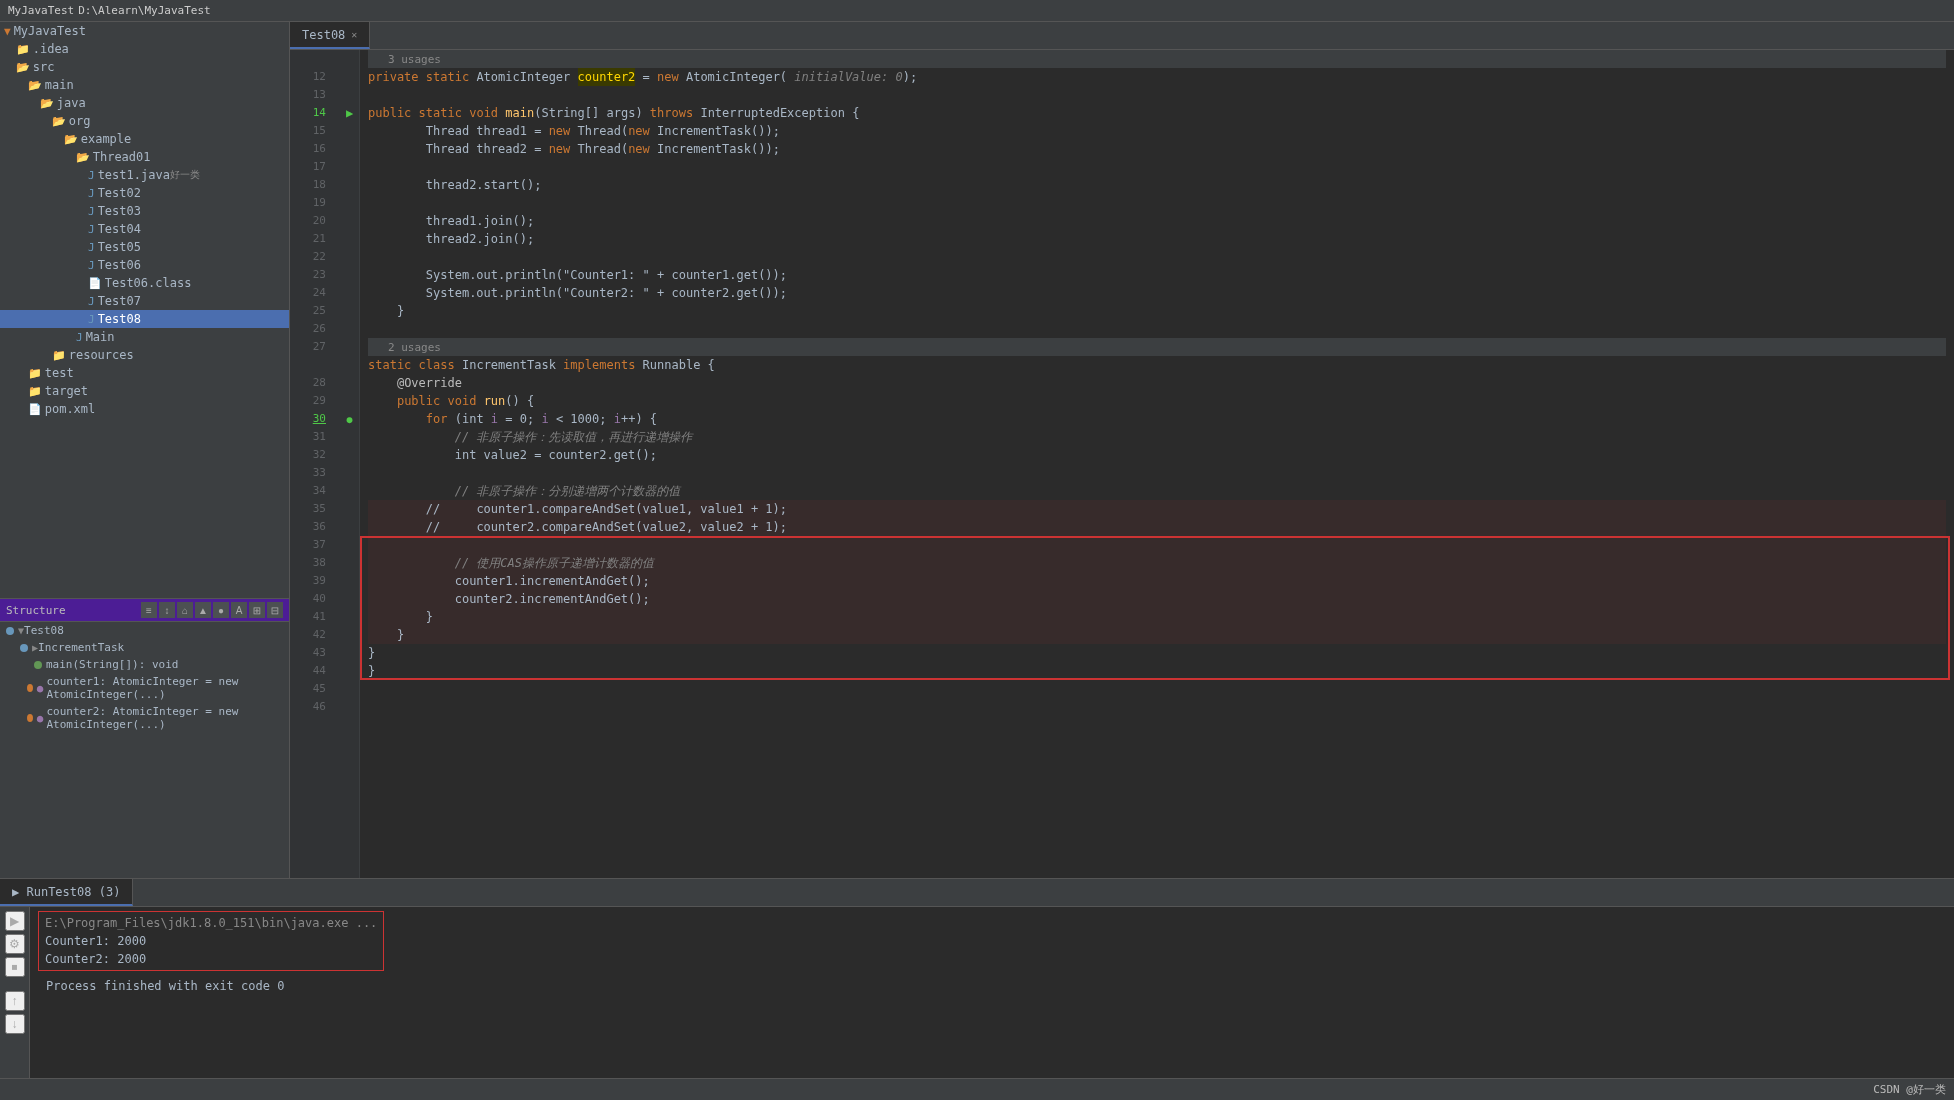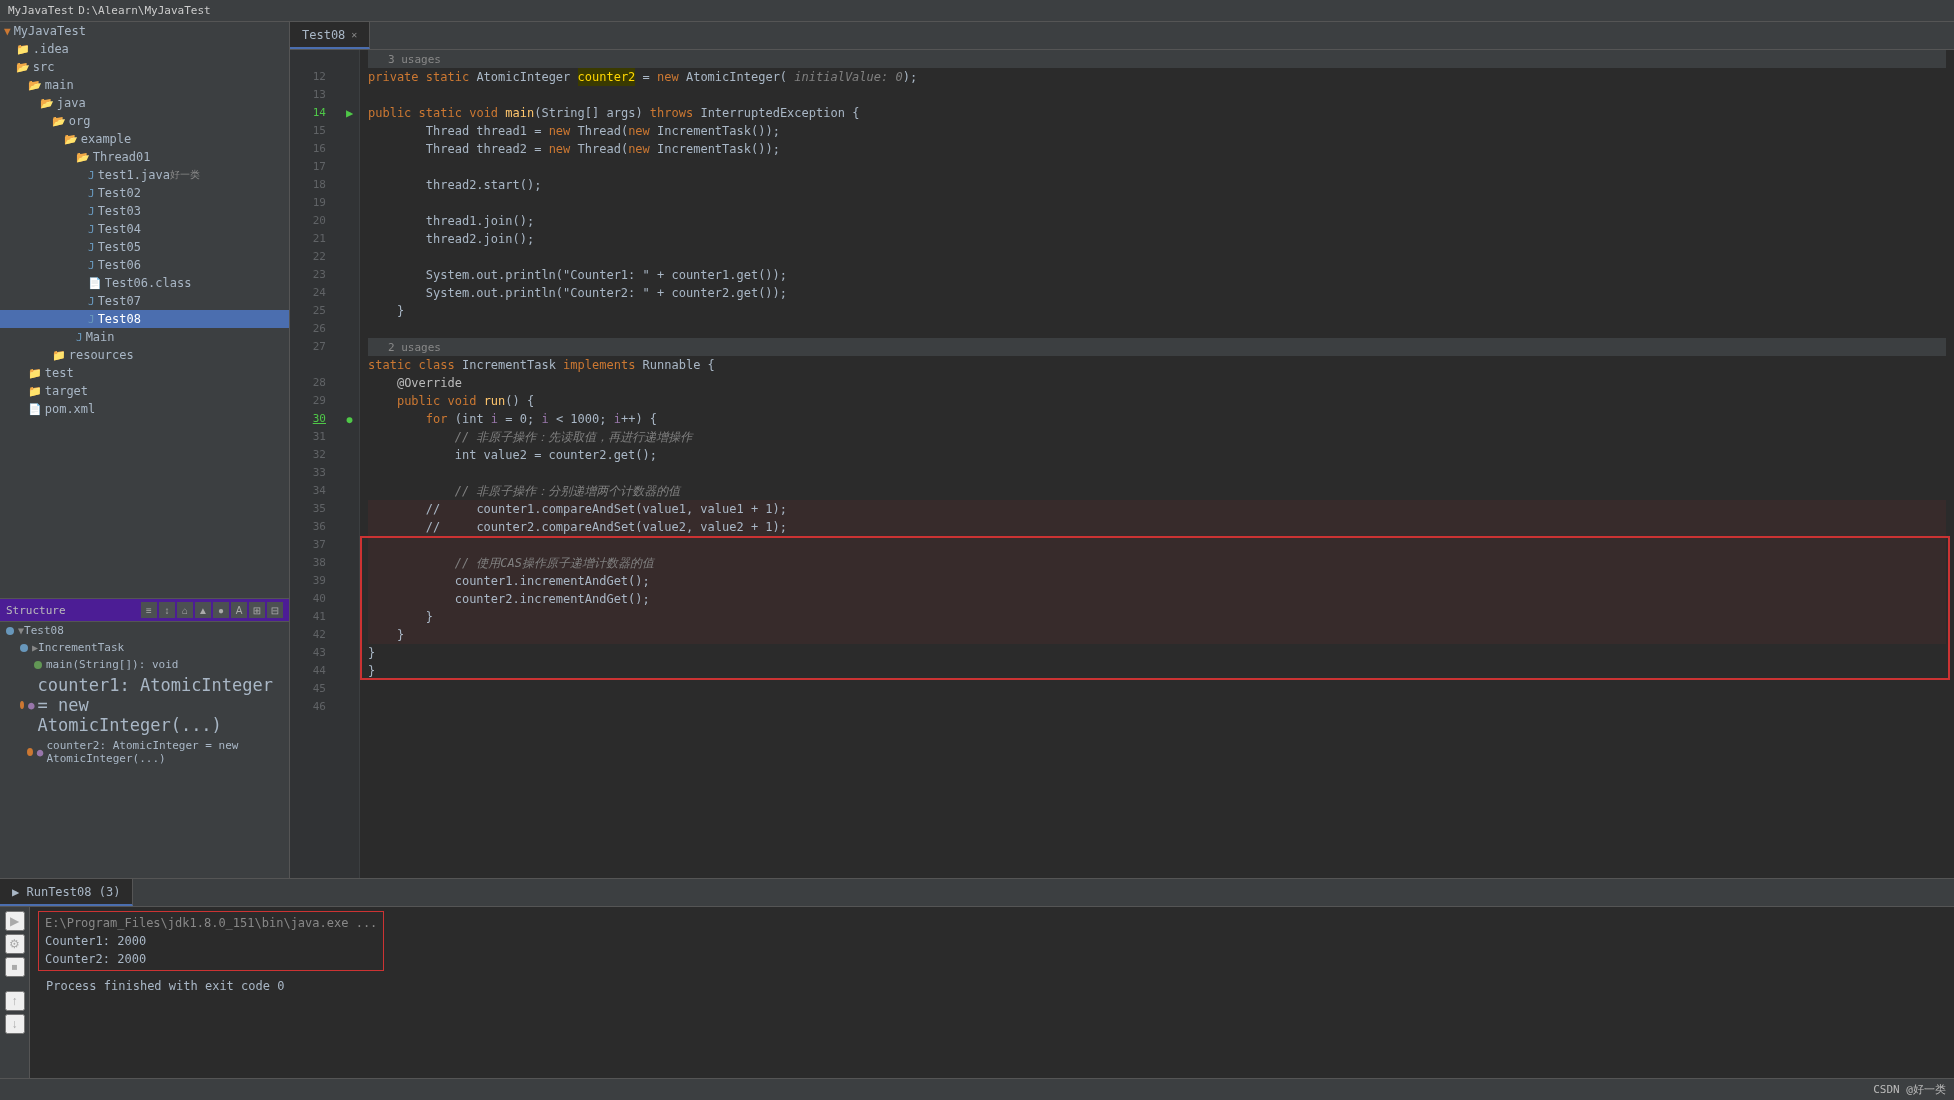--- a/index.html
+++ b/index.html
@@ -228,21 +228,21 @@
           </div>
           <div class="struct-item">
             <span style="width: 28px; display: inline-block;"></span>
             <span class="struct-dot dot-green"></span>
             <span style="font-size: 11px;">main(String[]): void</span>
           </div>
           <div class="struct-item">
             <span style="width: 28px; display: inline-block;"></span>
             <span class="struct-dot dot-orange"></span>
             <span style="margin-right: 3px; color: rgb(152, 118, 170);">● </span>
-            <span style="font-size: 17px;">counter1: AtomicInteger = new AtomicInteger(...)</span>
+            <span style="font-size: 11px;">counter1: AtomicInteger = new AtomicInteger(...)</span>
           </div>
           <div class="struct-item">
             <span style="width: 28px; display: inline-block;"></span>
             <span class="struct-dot dot-orange"></span>
             <span style="margin-right: 3px; color: rgb(152, 118, 170);">● </span>
             <span style="font-size: 11px;">counter2: AtomicInteger = new AtomicInteger(...)</span>
           </div>
         </div>
     </div>
   </div>

